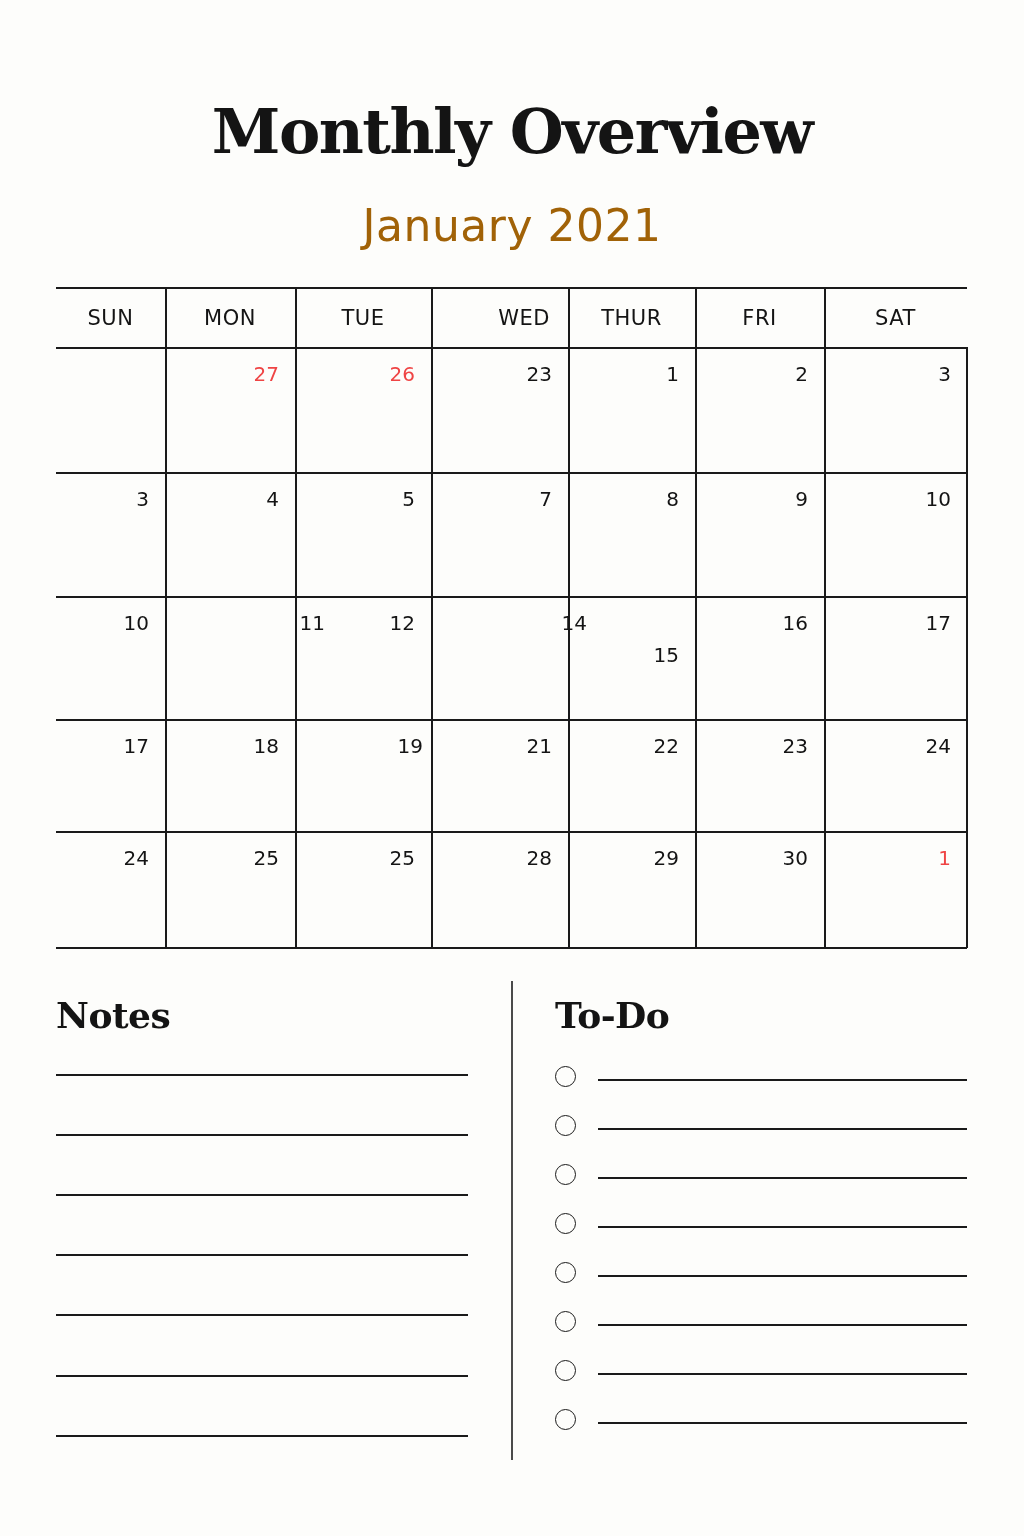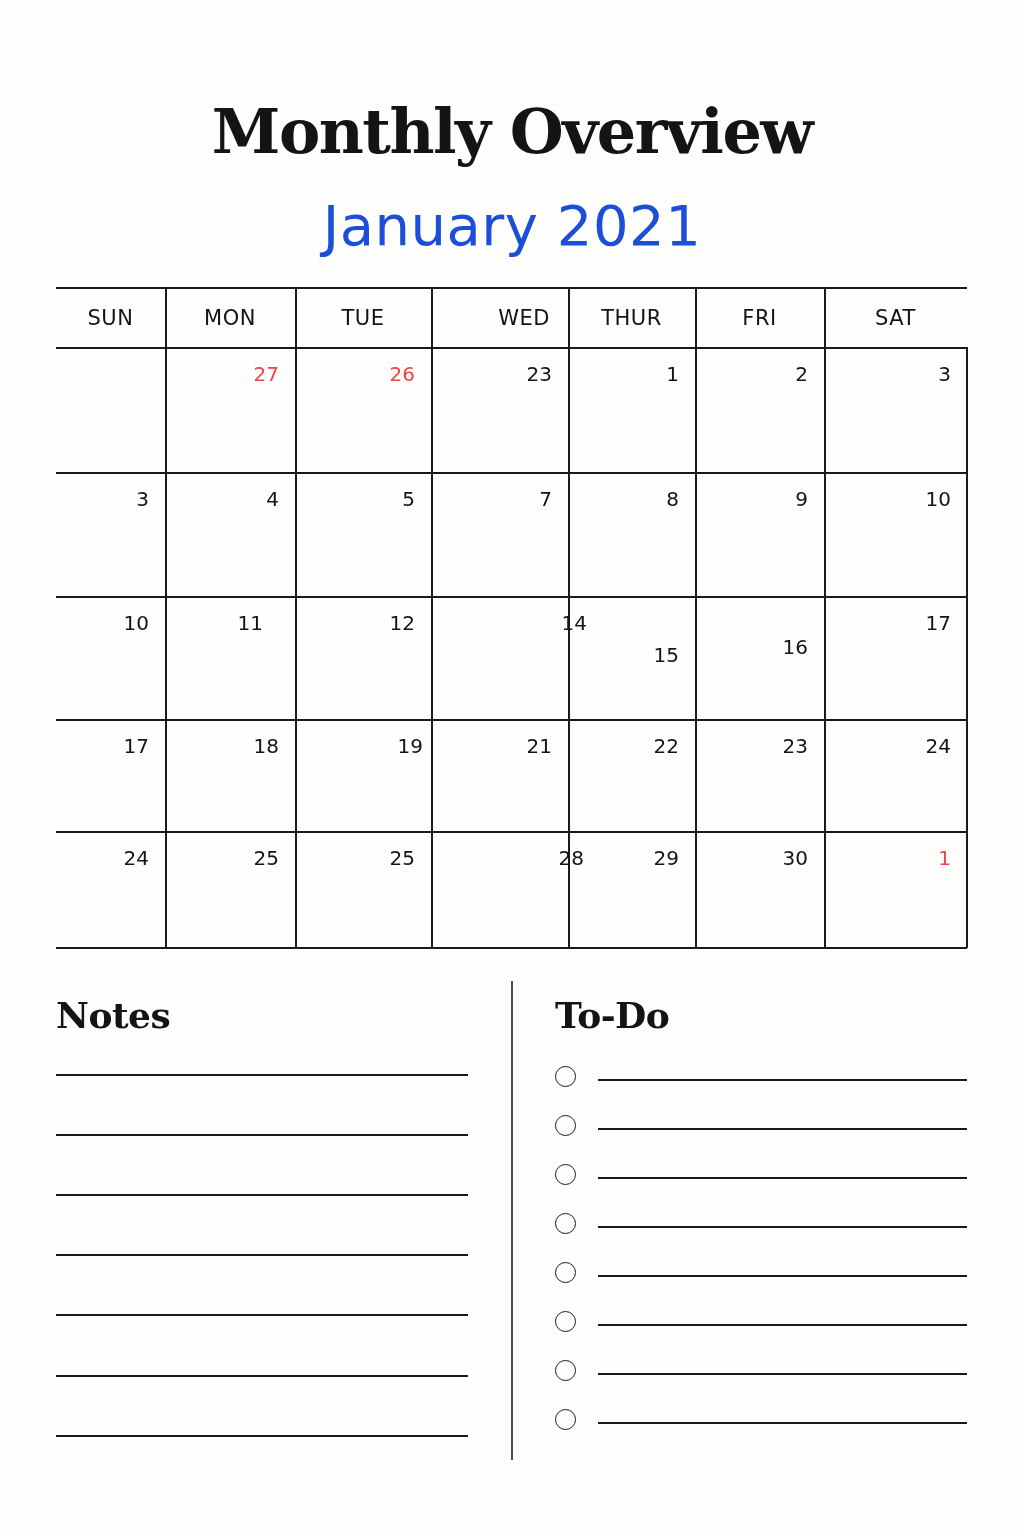--- a/index.html
+++ b/index.html
@@ -8,22 +8,22 @@
     background: #fdfdfb; color: #141414;
     font-family: "Liberation Sans", sans-serif;
   }
   .title {
     position: absolute; left: 0; width: 1024px; top: 92px; text-align: center;
     font-family: "DejaVu Serif", serif; font-weight: bold; font-size: 62px;
     letter-spacing: -1.5px; line-height: 80px; margin: 0; color: #141414;
   }
   .subtitle {
     position: absolute; left: 0; width: 1024px; top: 198px; text-align: center;
-    font-family: "DejaVu Sans", sans-serif; font-size: 56px; line-height: 56px;
-    color: #1d4ed8; letter-spacing: 0.5px;
+    font-family: "DejaVu Sans", sans-serif; font-size: 44px; line-height: 56px;
+    color: #a16207; letter-spacing: 0.5px;
   }
   .grid { position: absolute; left: 56px; top: 287px; width: 911px; height: 661px; }
   .hline { position: absolute; left: 0; height: 1.5px; background: #1a1a1a; }
   .vline { position: absolute; width: 1.5px; background: #1a1a1a; }
   .dayhead {
     position: absolute; top: 0; height: 60px; line-height: 62px; text-align: center;
     font-family: "DejaVu Sans", sans-serif; font-size: 21px; color: #141414; letter-spacing: 0.5px;
   }
   .cell { position: absolute; }
   .cellnum {
@@ -111,33 +111,33 @@
     </div>
     <div class="cell" style="left: 639px; top: 185px; width: 129px; height: 124px;">
       <span class="cellnum">9</span>
     </div>
     <div class="cell" style="left: 768px; top: 185px; width: 143px; height: 124px;">
       <span class="cellnum">10</span>
     </div>
     <div class="cell" style="left: 0px; top: 309px; width: 109px; height: 123px;">
       <span class="cellnum">10</span>
     </div>
-    <div class="cell" style="left: 93px; top: 309px; width: 130px; height: 123px;">
+    <div class="cell" style="left: 109px; top: 309px; width: 130px; height: 123px; padding-left: 46px;">
       <span class="cellnum">11</span>
     </div>
     <div class="cell" style="left: 239px; top: 309px; width: 136px; height: 123px;">
       <span class="cellnum">12</span>
     </div>
     <div class="cell" style="left: 375px; top: 309px; width: 137px; height: 123px; padding-left: 35px;">
       <span class="cellnum">14</span>
     </div>
     <div class="cell" style="left: 512px; top: 309px; width: 127px; height: 123px; margin-top: 32px;">
       <span class="cellnum">15</span>
     </div>
-    <div class="cell" style="left: 639px; top: 309px; width: 129px; height: 123px; margin-top: 24px;">
+    <div class="cell" style="left: 639px; top: 309px; width: 129px; height: 123px;">
       <span class="cellnum">16</span>
     </div>
     <div class="cell" style="left: 768px; top: 309px; width: 143px; height: 123px;">
       <span class="cellnum">17</span>
     </div>
     <div class="cell" style="left: 0px; top: 432px; width: 109px; height: 112px;">
       <span class="cellnum">17</span>
     </div>
     <div class="cell" style="left: 109px; top: 432px; width: 130px; height: 112px;">
       <span class="cellnum">18</span>
@@ -159,21 +159,21 @@
     </div>
     <div class="cell" style="left: 0px; top: 544px; width: 109px; height: 116px;">
       <span class="cellnum">24</span>
     </div>
     <div class="cell" style="left: 109px; top: 544px; width: 130px; height: 116px;">
       <span class="cellnum">25</span>
     </div>
     <div class="cell" style="left: 239px; top: 544px; width: 136px; height: 116px;">
       <span class="cellnum">25</span>
     </div>
-    <div class="cell" style="left: 375px; top: 544px; width: 137px; height: 116px; margin-left: 32px;">
+    <div class="cell" style="left: 375px; top: 544px; width: 137px; height: 116px;">
       <span class="cellnum">28</span>
     </div>
     <div class="cell" style="left: 512px; top: 544px; width: 127px; height: 116px;">
       <span class="cellnum">29</span>
     </div>
     <div class="cell" style="left: 639px; top: 544px; width: 129px; height: 116px;">
       <span class="cellnum">30</span>
     </div>
     <div class="cell" style="left: 768px; top: 544px; width: 143px; height: 116px;">
       <span class="cellnum muted">1</span>

